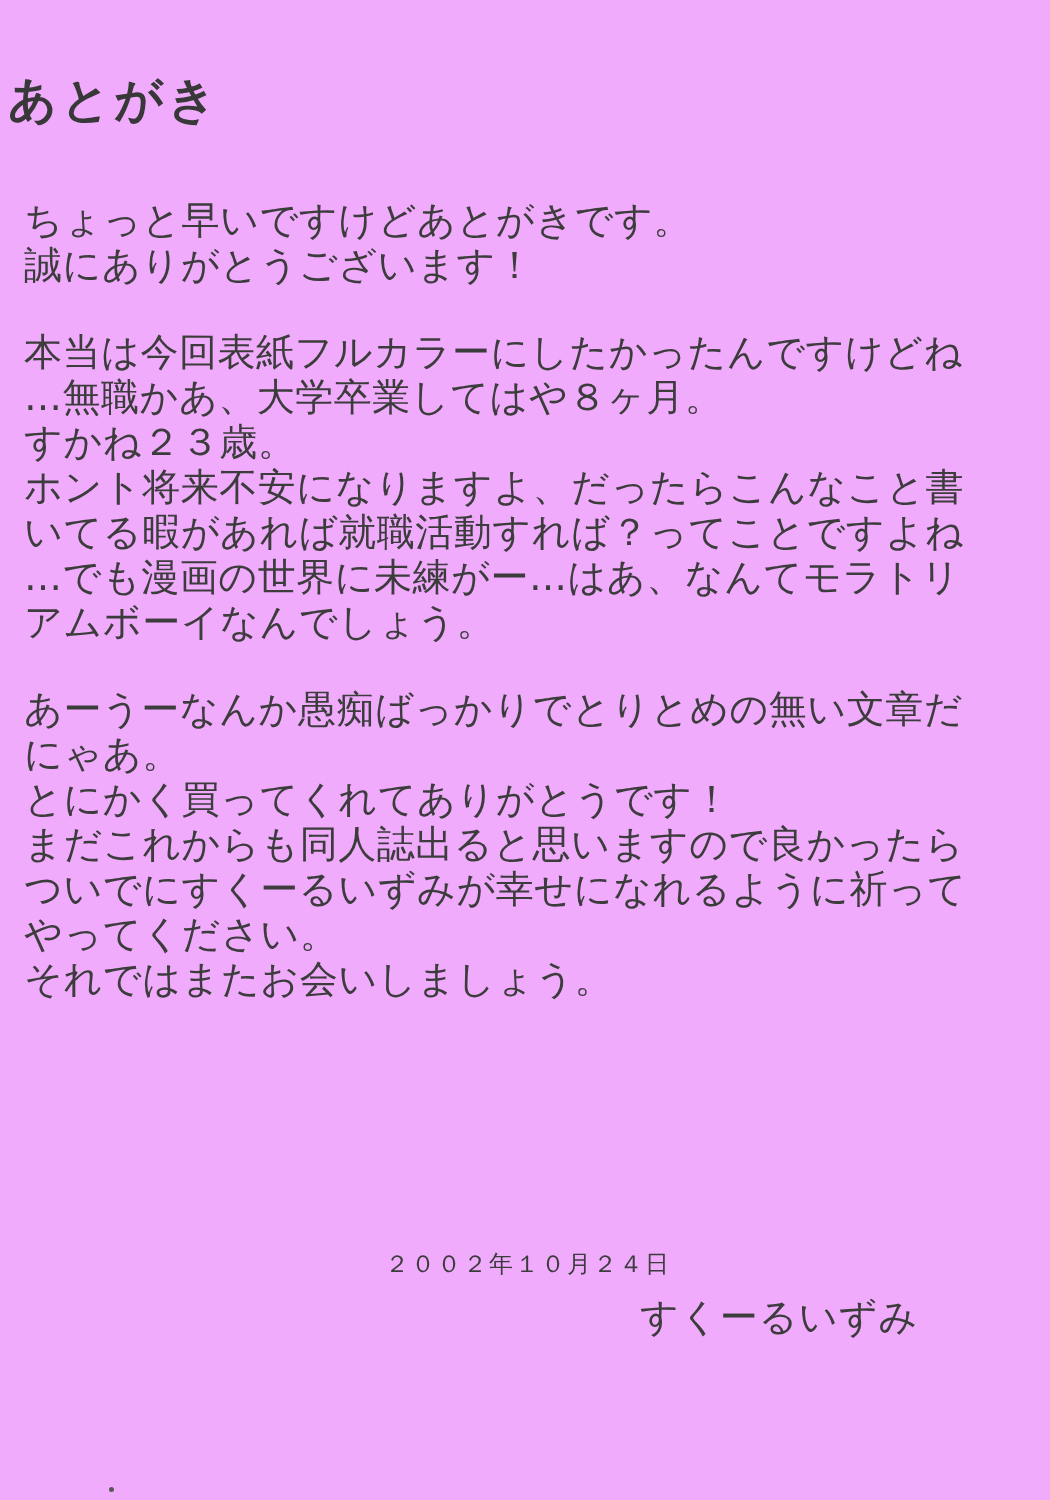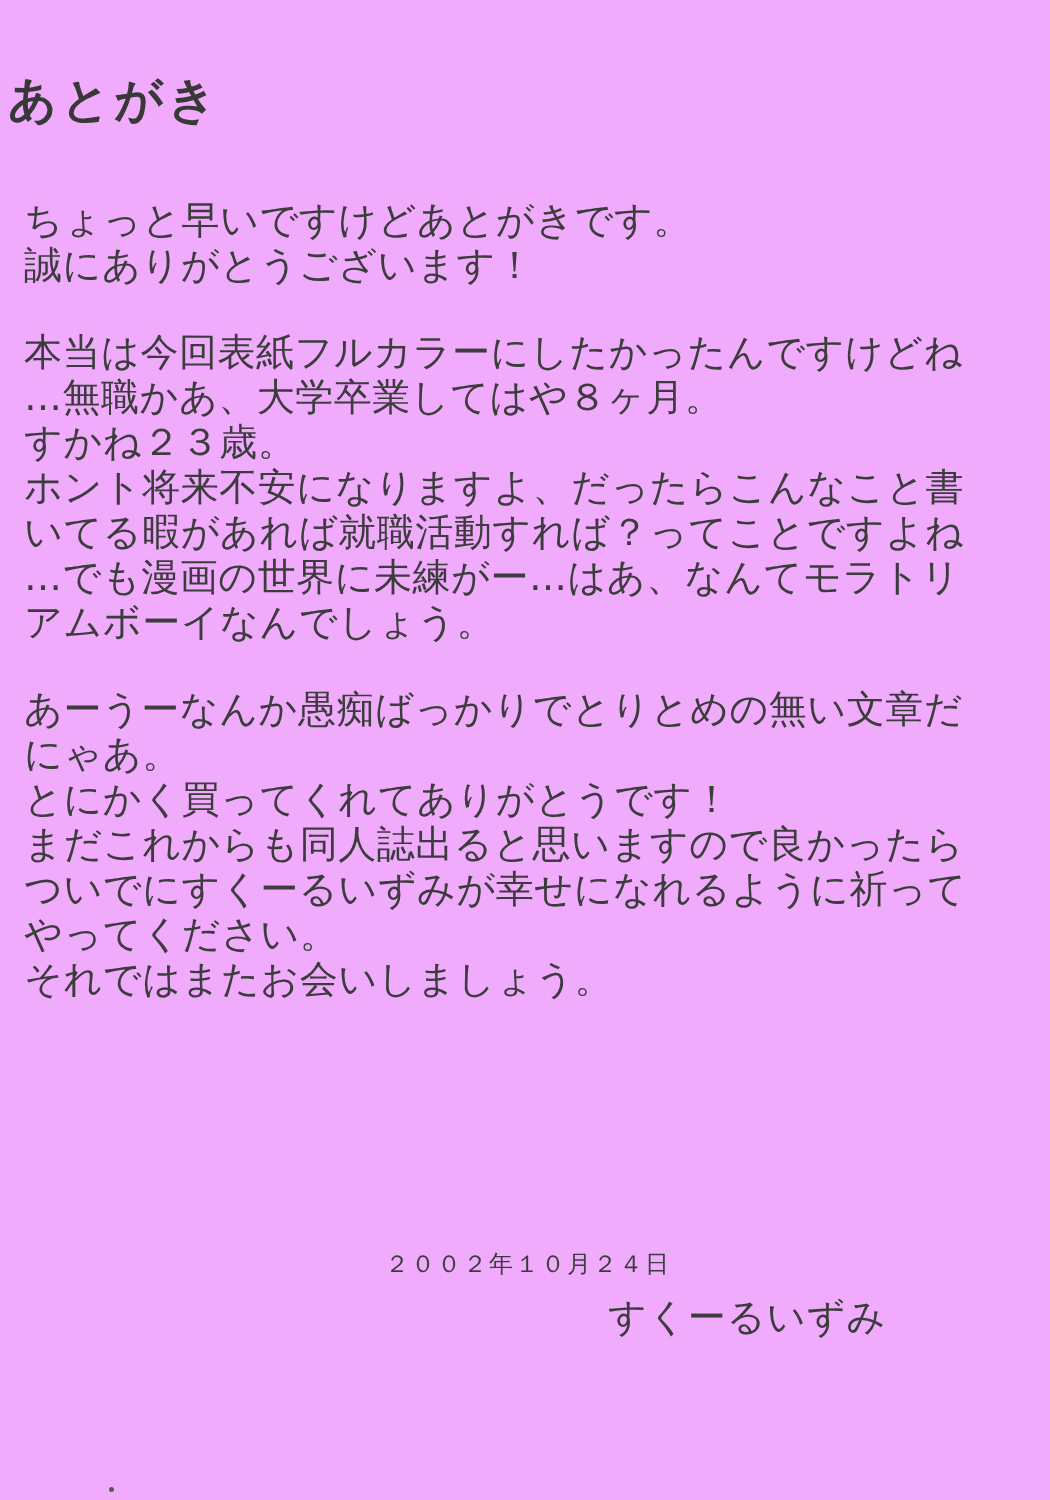--- a/index.html
+++ b/index.html
@@ -48,21 +48,21 @@
     position: absolute;
     left: 385px;
     top: 1248px;
     font-size: 24px;
     letter-spacing: 2px;
     color: #3c3c3c;
     white-space: nowrap;
   }
   .sig-line {
     position: absolute;
-    left: 608px;
+    left: 640px;
     top: 1292px;
     font-size: 38px;
     letter-spacing: 1px;
     color: #3c3c3c;
     white-space: nowrap;
   }
   .speck {
     position: absolute;
     left: 109px;
     top: 1487px;

